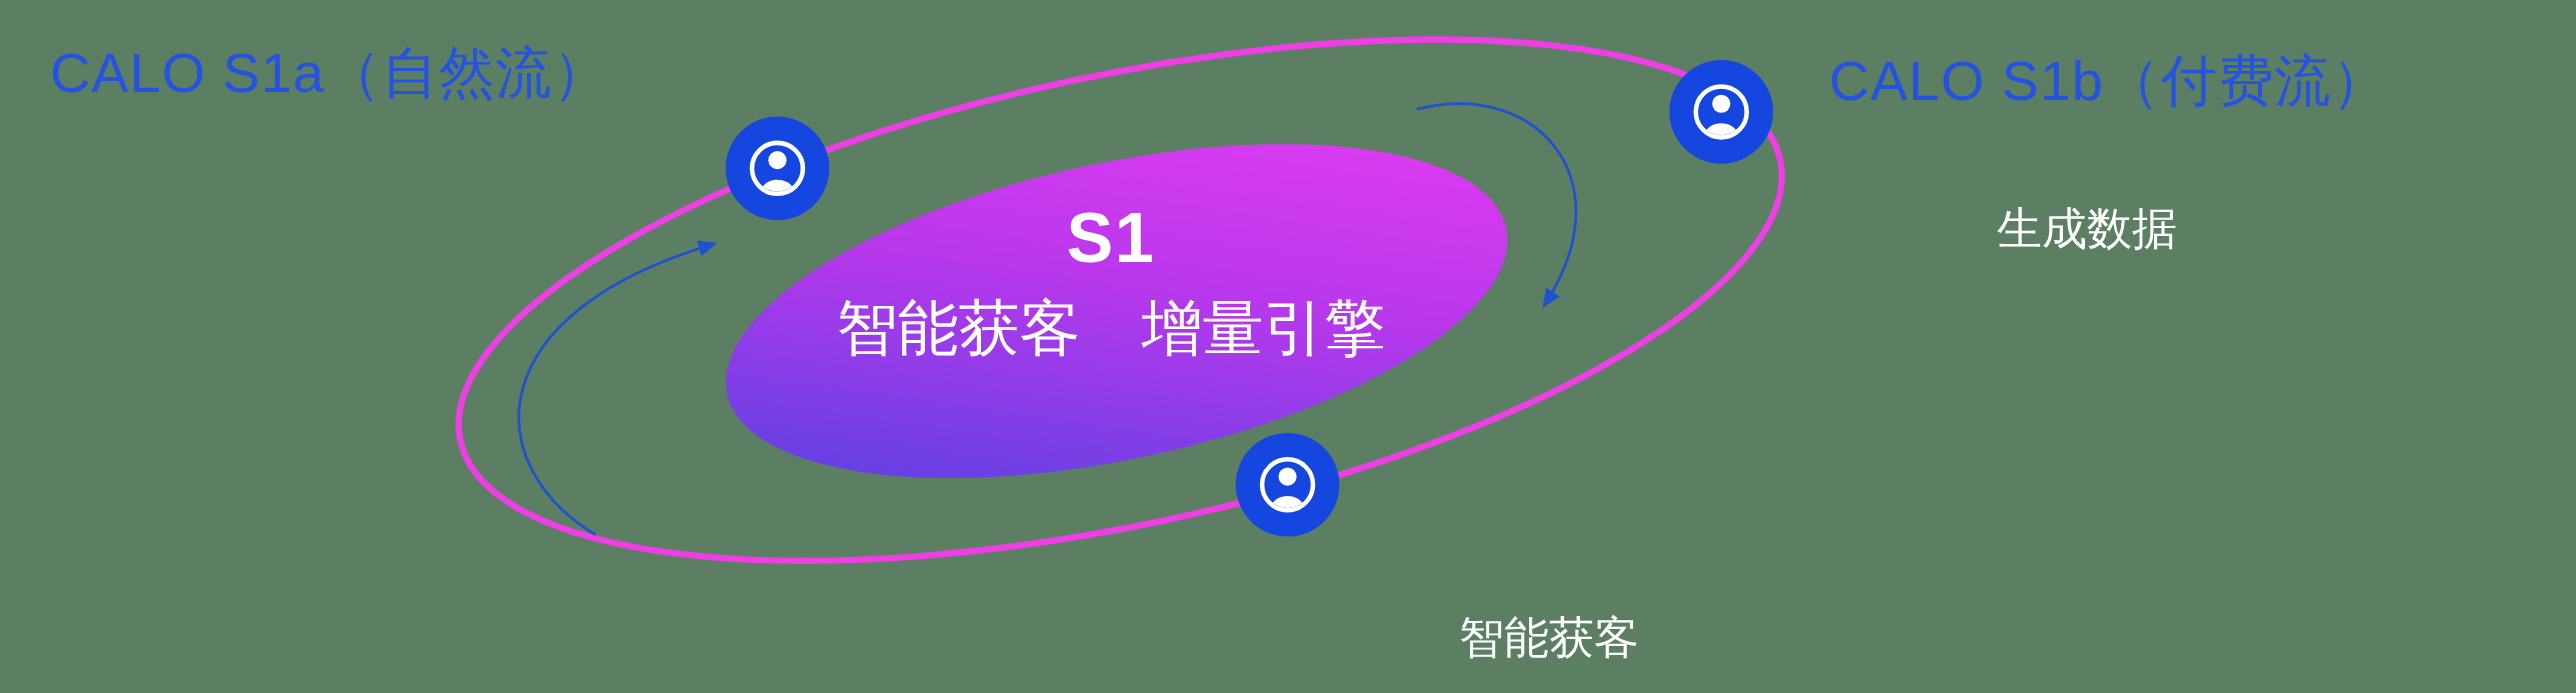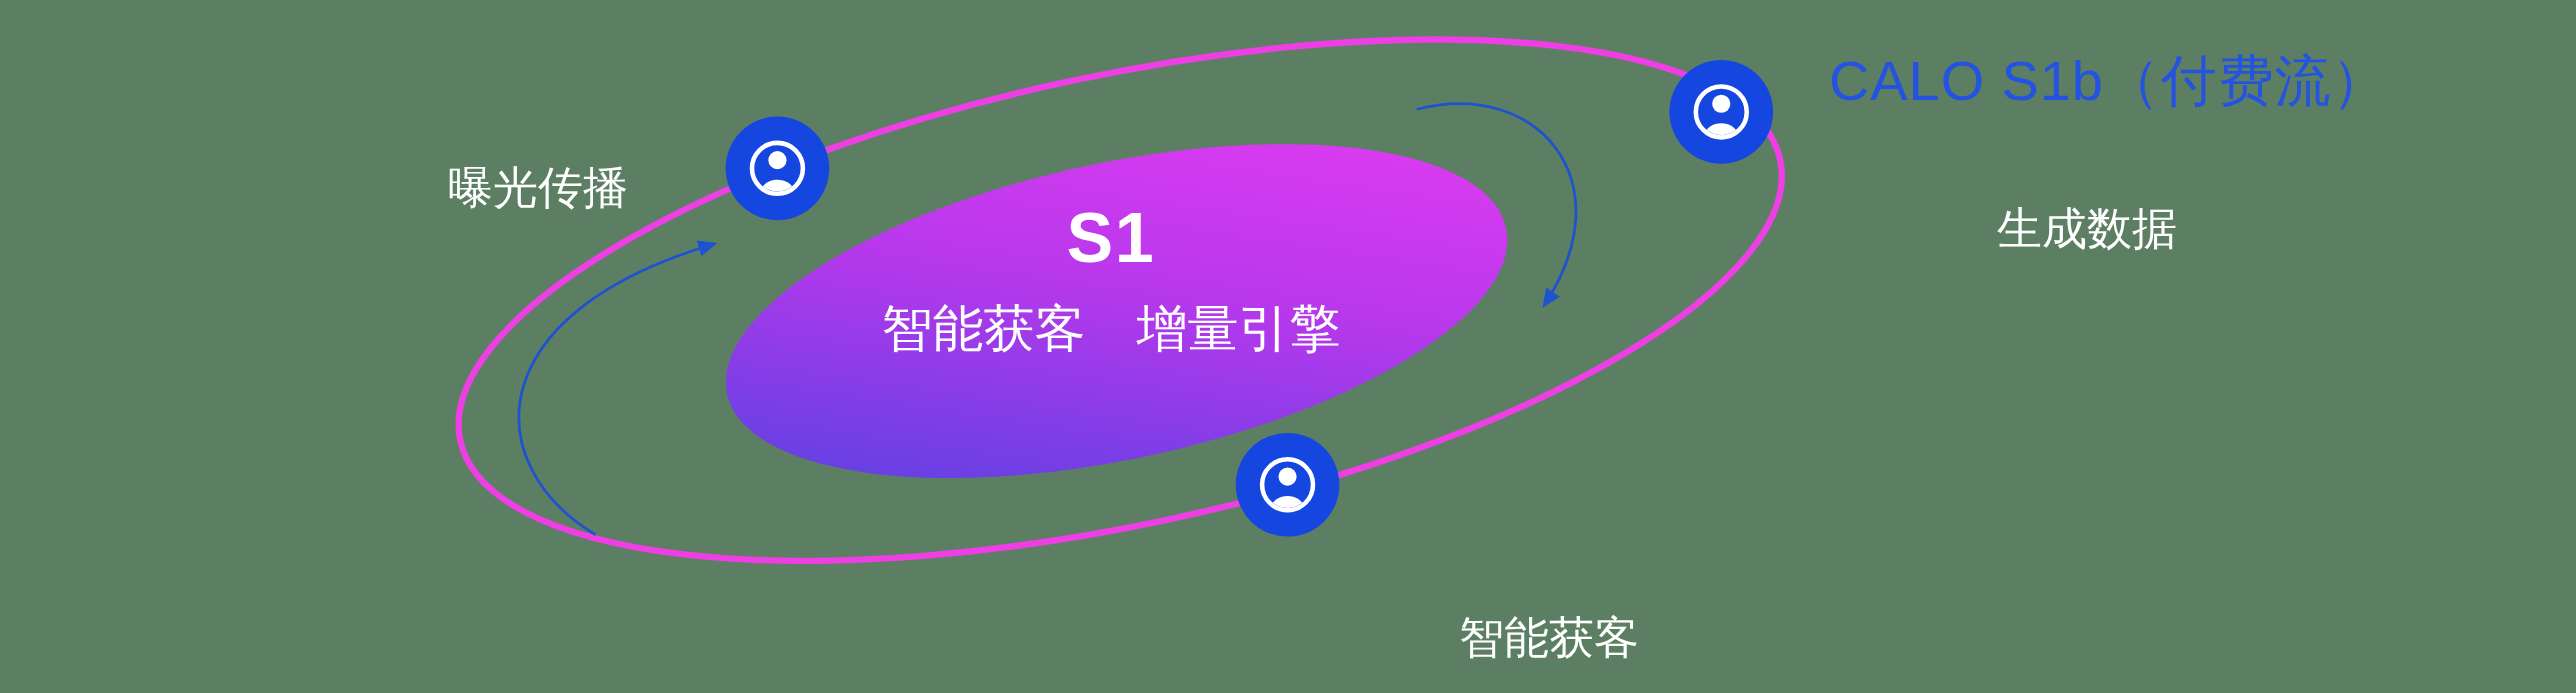--- a/index.html
+++ b/index.html
@@ -24,21 +24,21 @@
   }
   .node-sub{
     font-size:45px;font-weight:500;color:var(--subtitle);
     transform:translate(-50%,-50%);
   }
   .center-title{
     font-size:70px;font-weight:600;color:#ffffff;
     transform:translate(-50%,-50%);letter-spacing:1.8px;
   }
   .center-sub{
-    font-size:51px;font-weight:500;color:#ffffff;
+    font-size:61px;font-weight:500;color:#ffffff;
     transform:translate(-50%,-50%);
   }
 </style>
 </head>
 <body>
 
 <div class="stage">
 
   <svg width="2576" height="694" viewBox="0 0 2833 763">
     <defs>
@@ -77,21 +77,21 @@
       <use href="#usernode"></use>
     </g>
     <g transform="translate(1416,533)">
       <use href="#usernode"></use>
     </g>
   </svg>
 
   <div class="txt center-title" style="left:1111px;top:238px;">S1</div>
   <div class="txt center-sub" style="left:1111px;top:329px;">智能获客　增量引擎</div>
 
-  <div class="txt node-sub" style="left:538px;top:188px;">曝光传播</div>
+  <div class="txt node-title" style="left:50px;top:36px;">CALO S1a（自然流）</div>
 
   <div class="txt node-title" style="left:1829px;top:44px;">CALO S1b（付费流）</div>
   <div class="txt node-sub" style="left:2087px;top:229px;">生成数据</div>
 
   <div class="txt node-sub" style="left:1549px;top:638px;">智能获客</div>
 
 </div>
 
 
 </body></html>

